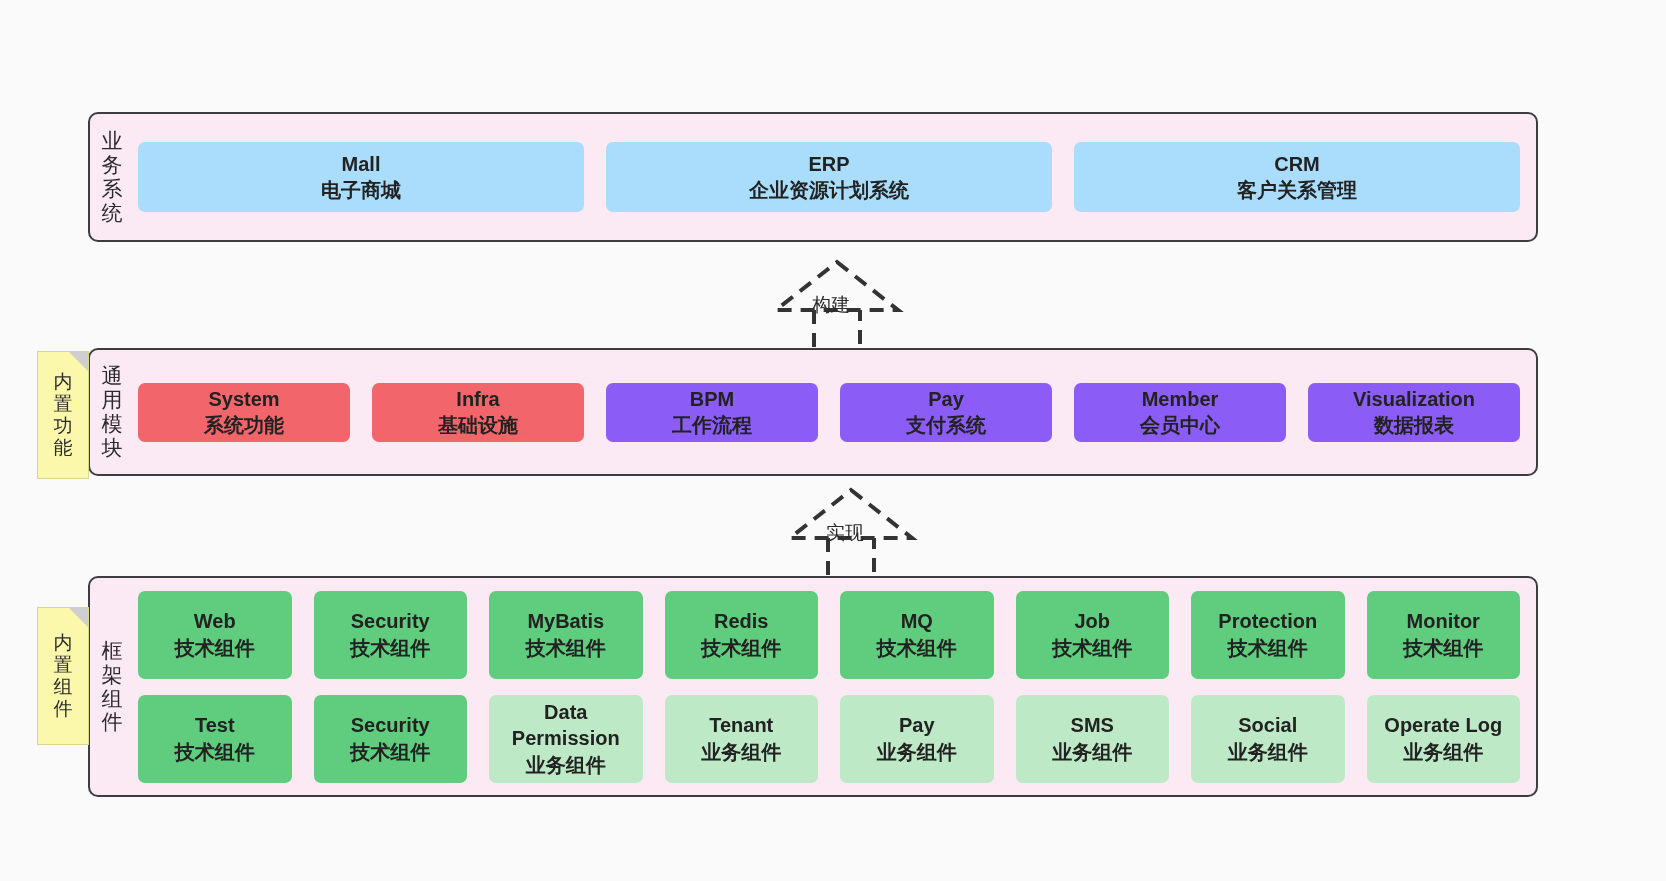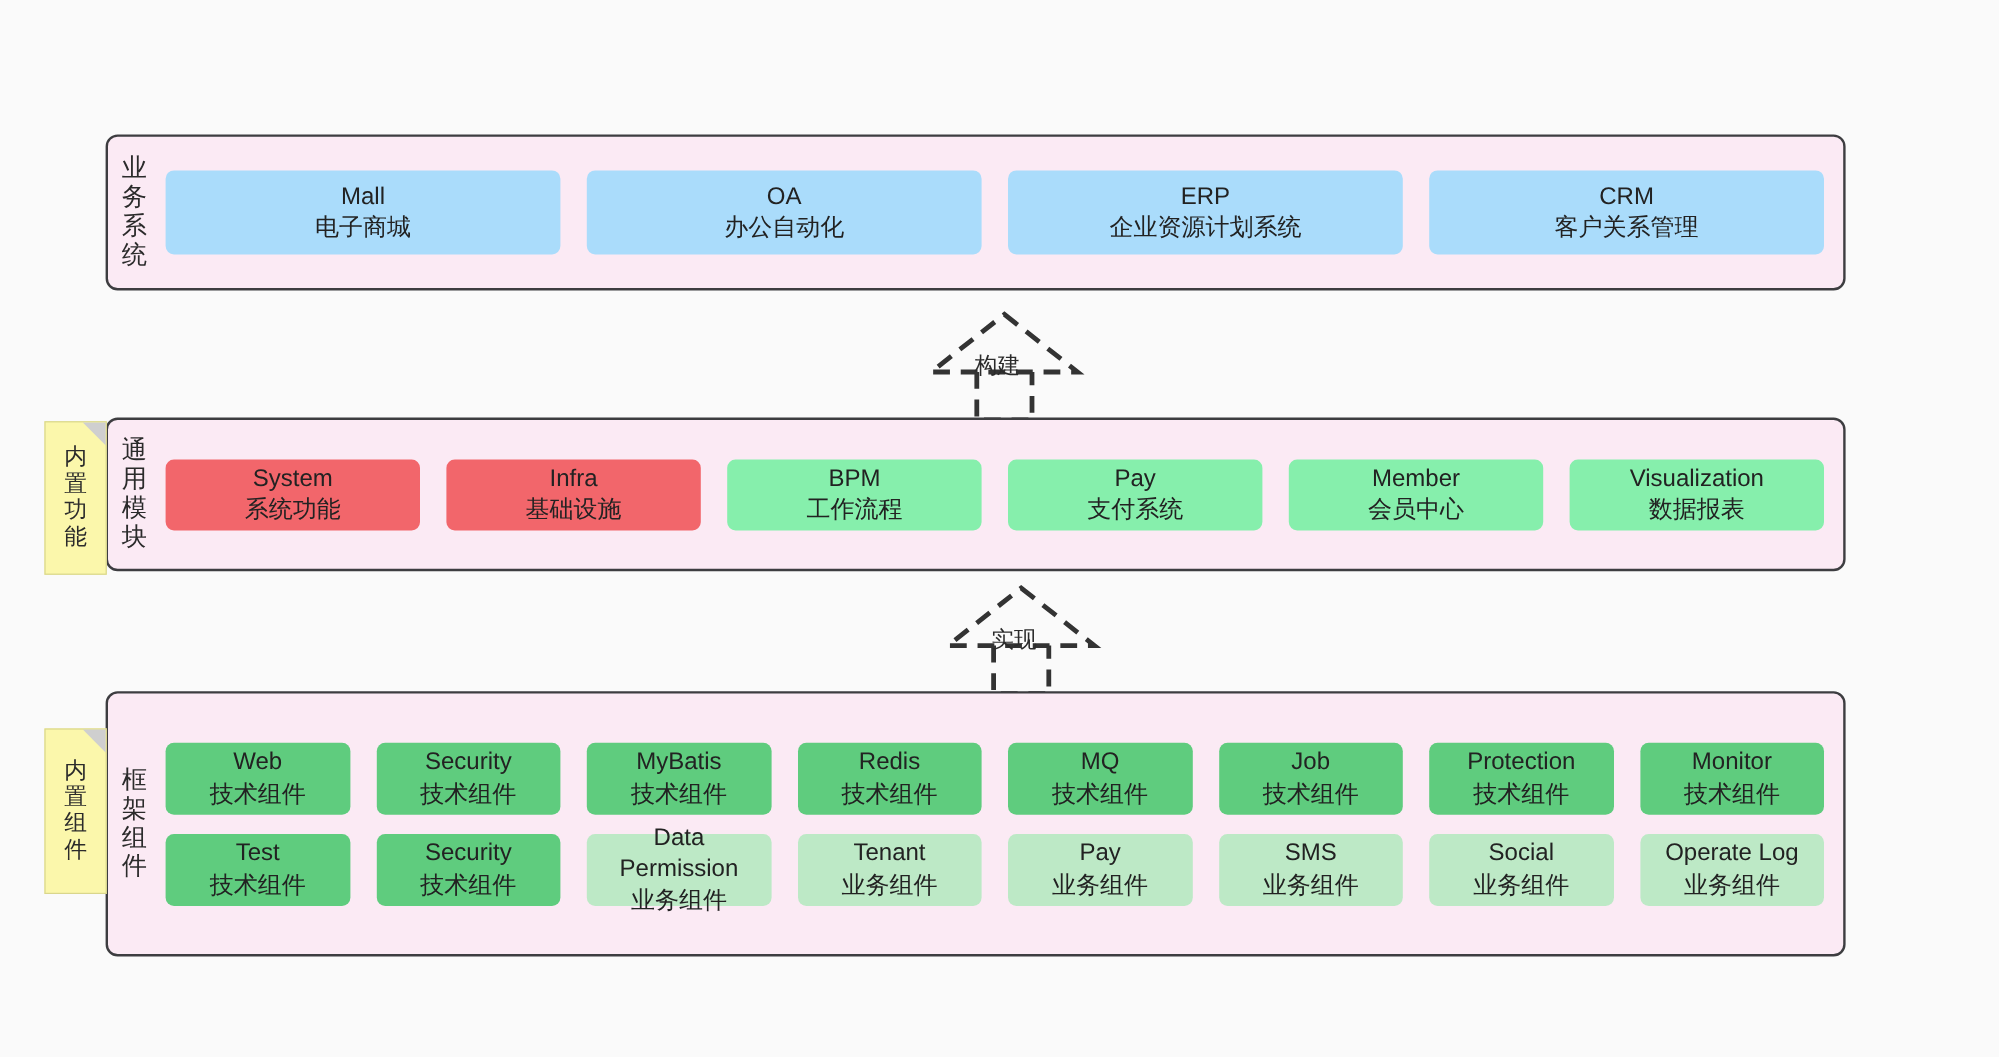--- a/index.html
+++ b/index.html
@@ -40,20 +40,21 @@
     flex:1 1 auto;
     display:flex;
     flex-direction:column;
     justify-content:center;
     gap:16px;
     padding:14px 16px 14px 4px;
   }
   .row{
     display:flex;
     gap:22px;
+    font-weight:bold;
   }
   .cell{
     flex:1 1 0;
     border-radius:7px;
     display:flex;
     flex-direction:column;
     align-items:center;
     justify-content:center;
     text-align:center;
     font-size:20px;
@@ -61,32 +62,32 @@
     color:#222;
     box-sizing:border-box;
     padding:4px 6px;
   }
   .cell .t-en{white-space:normal;}
   .cell .t-cn{white-space:nowrap;}
 
   
   .c-blue      {background:#aadcfb;}
   .c-red       {background:#f2666b;}
-  .c-pink      {background:#86efac;}
+  .c-pink      {background:#8b5cf6;}
   .c-green     {background:#5fcc7e;}
   .c-lightgreen{background:#bde9c6;}
 
   
   #band-business {left:88px;  top:112px; width:1450px; height:130px;}
   #band-modules  {left:88px;  top:348px; width:1450px; height:128px;}
   #band-framework{left:88px;  top:576px; width:1450px; height:221px;}
 
   #band-business  .cell{height:70px;}
   #band-modules   .cell{height:59px;}
-  #band-framework .cell{height:60px;}
+  #band-framework .cell{height:88px;}
 
   
   .note{
     position:absolute;
     box-sizing:border-box;
     width:52px;
     background:#fbf7ab;
     border:1px solid #d9d68c;
     display:flex;
     flex-direction:column;
@@ -140,24 +141,20 @@
     <span>系</span>
     <span>统</span>
   </div>
   <div class="band-body">
     <div class="row">
       <div class="cell c-blue">
         <span class="t-en">Mall</span>
         <span class="t-cn">电子商城</span>
       </div>
       <div class="cell c-blue">
-        <span class="t-en">OA</span>
-        <span class="t-cn">办公自动化</span>
-      </div>
-      <div class="cell c-blue">
         <span class="t-en">ERP</span>
         <span class="t-cn">企业资源计划系统</span>
       </div>
       <div class="cell c-blue">
         <span class="t-en">CRM</span>
         <span class="t-cn">客户关系管理</span>
       </div>
     </div>
   </div>
 </div>

